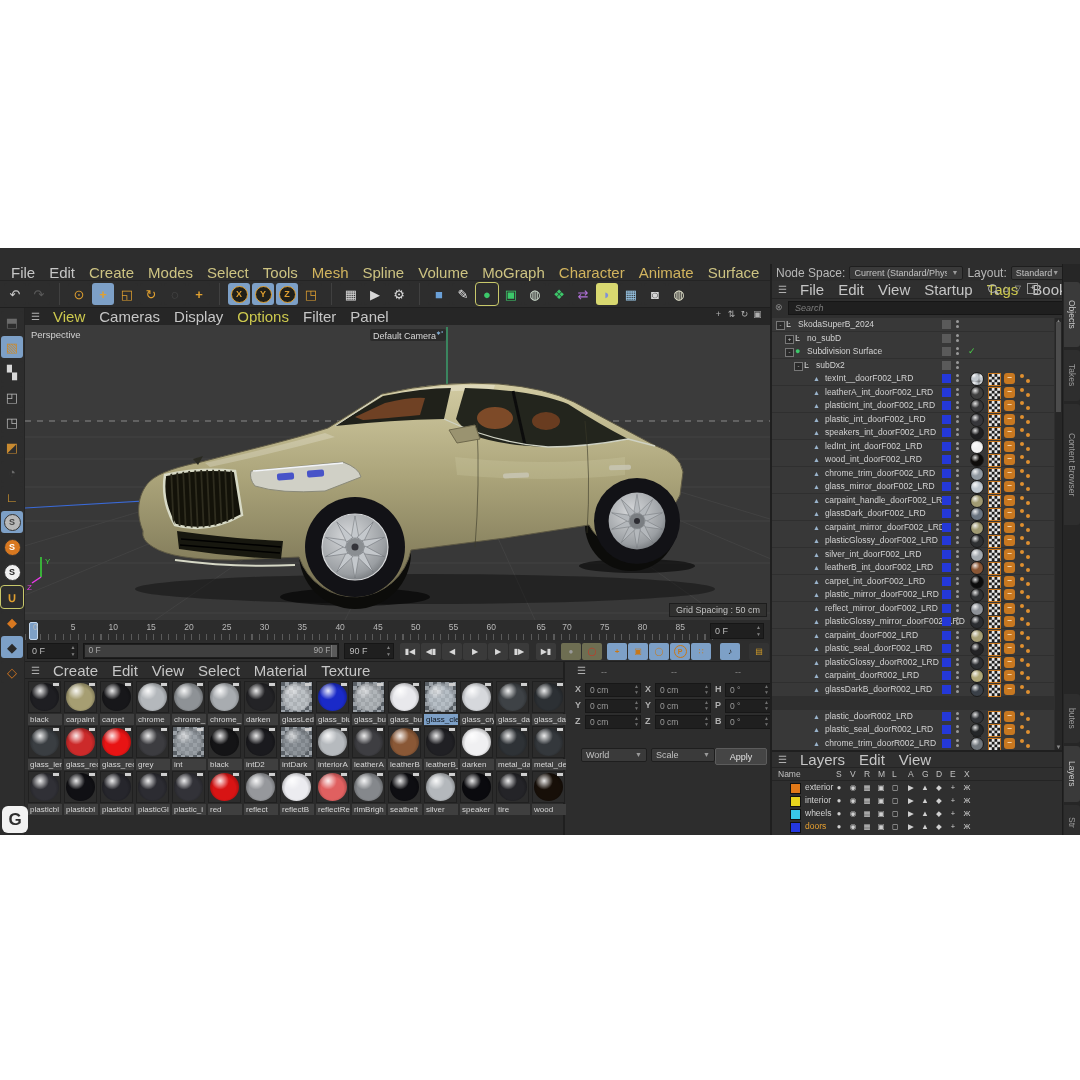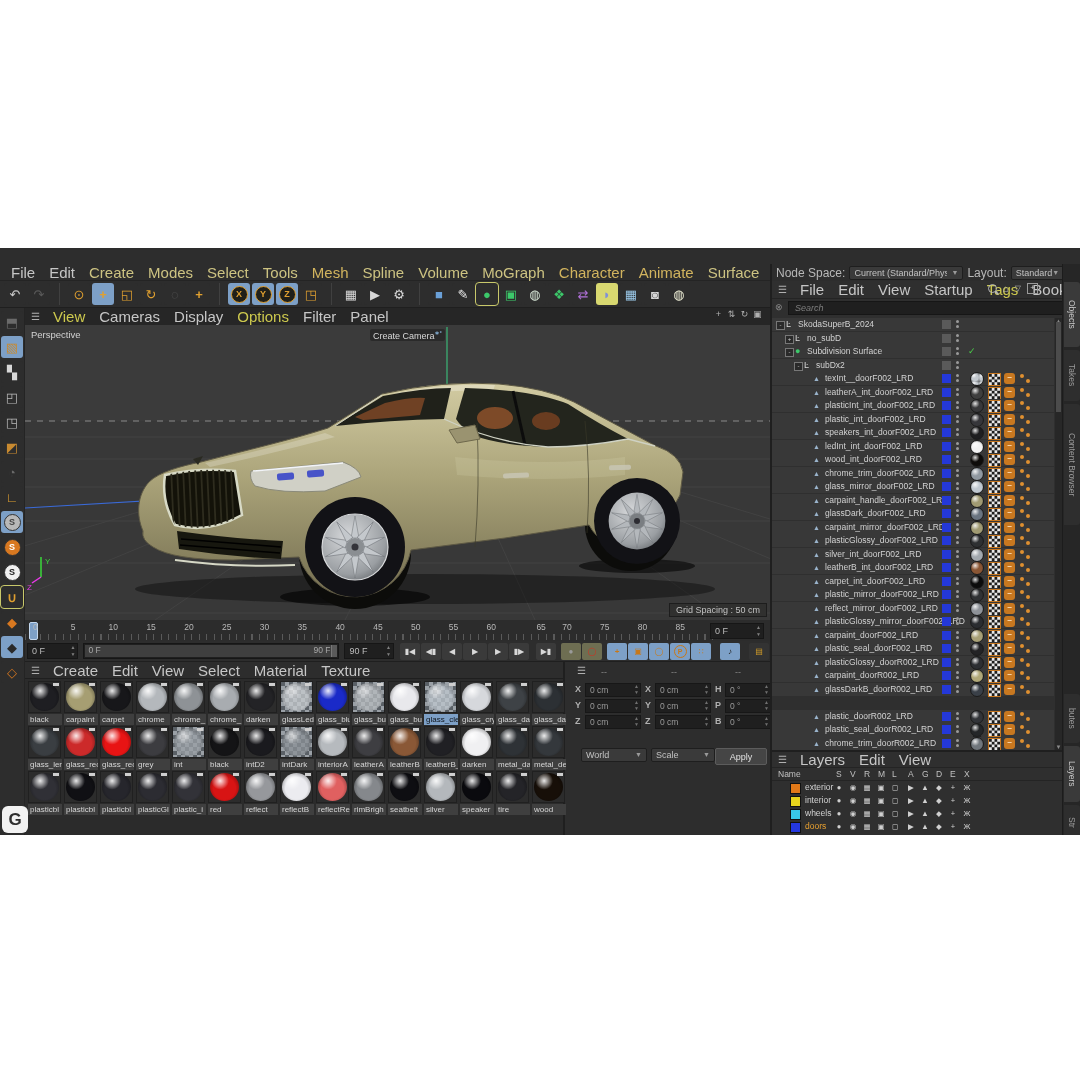--- a/index.html
+++ b/index.html
@@ -417,21 +417,21 @@
       </g>
 
       <g transform="translate(16,252)" font-size="8">
         <line x1="0" y1="0" x2="0" y2="-20" stroke="#3ad83a" stroke-width="1.5"></line>
         <text x="4" y="-13" fill="#3ad83a">Y</text>
         <line x1="0" y1="0" x2="-9" y2="6" stroke="#e83ae8" stroke-width="1.5"></line>
         <text x="-14" y="13" fill="#e83ae8">Z</text>
       </g>
     </svg>
     <div id="vp-label">Perspective</div>
-    <div id="cam-label"><span>Create Camera</span><sup>∗°</sup></div>
+    <div id="cam-label"><span>Default Camera</span><sup>∗°</sup></div>
     <div id="grid-spacing">Grid Spacing : 50 cm</div>
   </div>
 
   <div id="ruler" class="abs">
     <div id="ruler-ticks"></div>
     <div id="playhead"></div>
     <div id="tick-labels">
           <span class="tick" style="left: 8px;">0</span>
           <span class="tick" style="left: 45.8px;">5</span>
           <span class="tick" style="left: 83.6px;">10</span>

